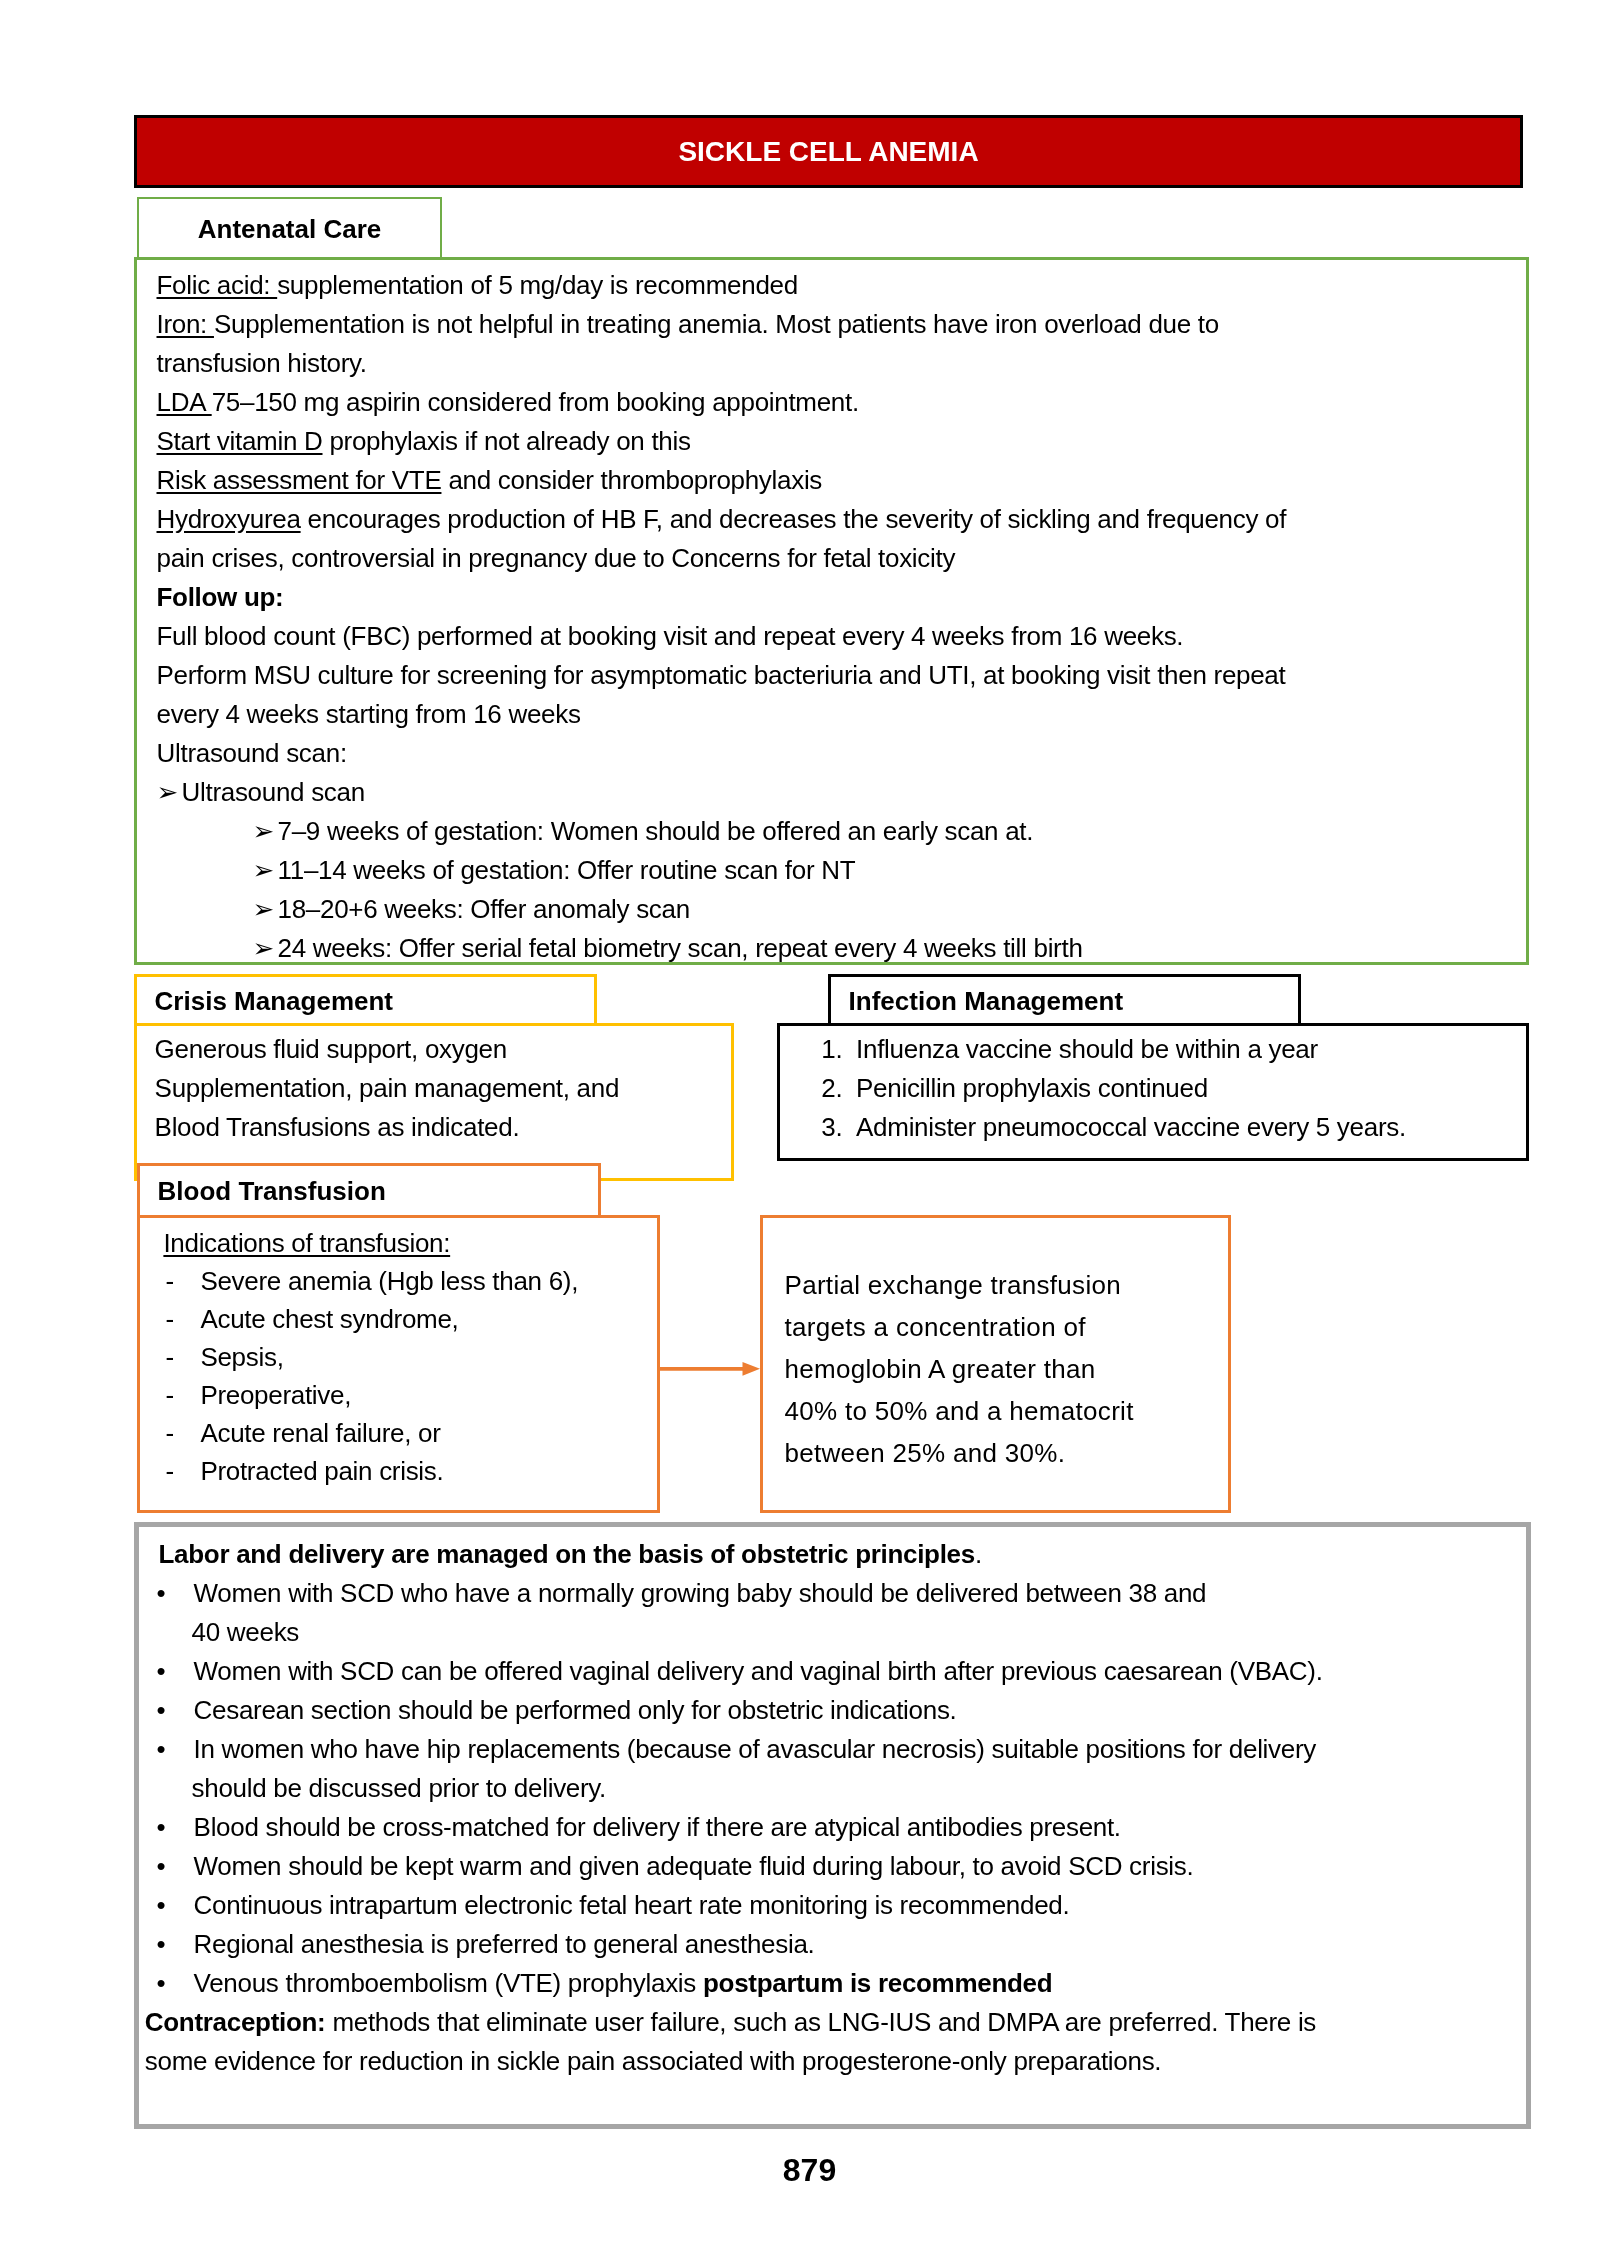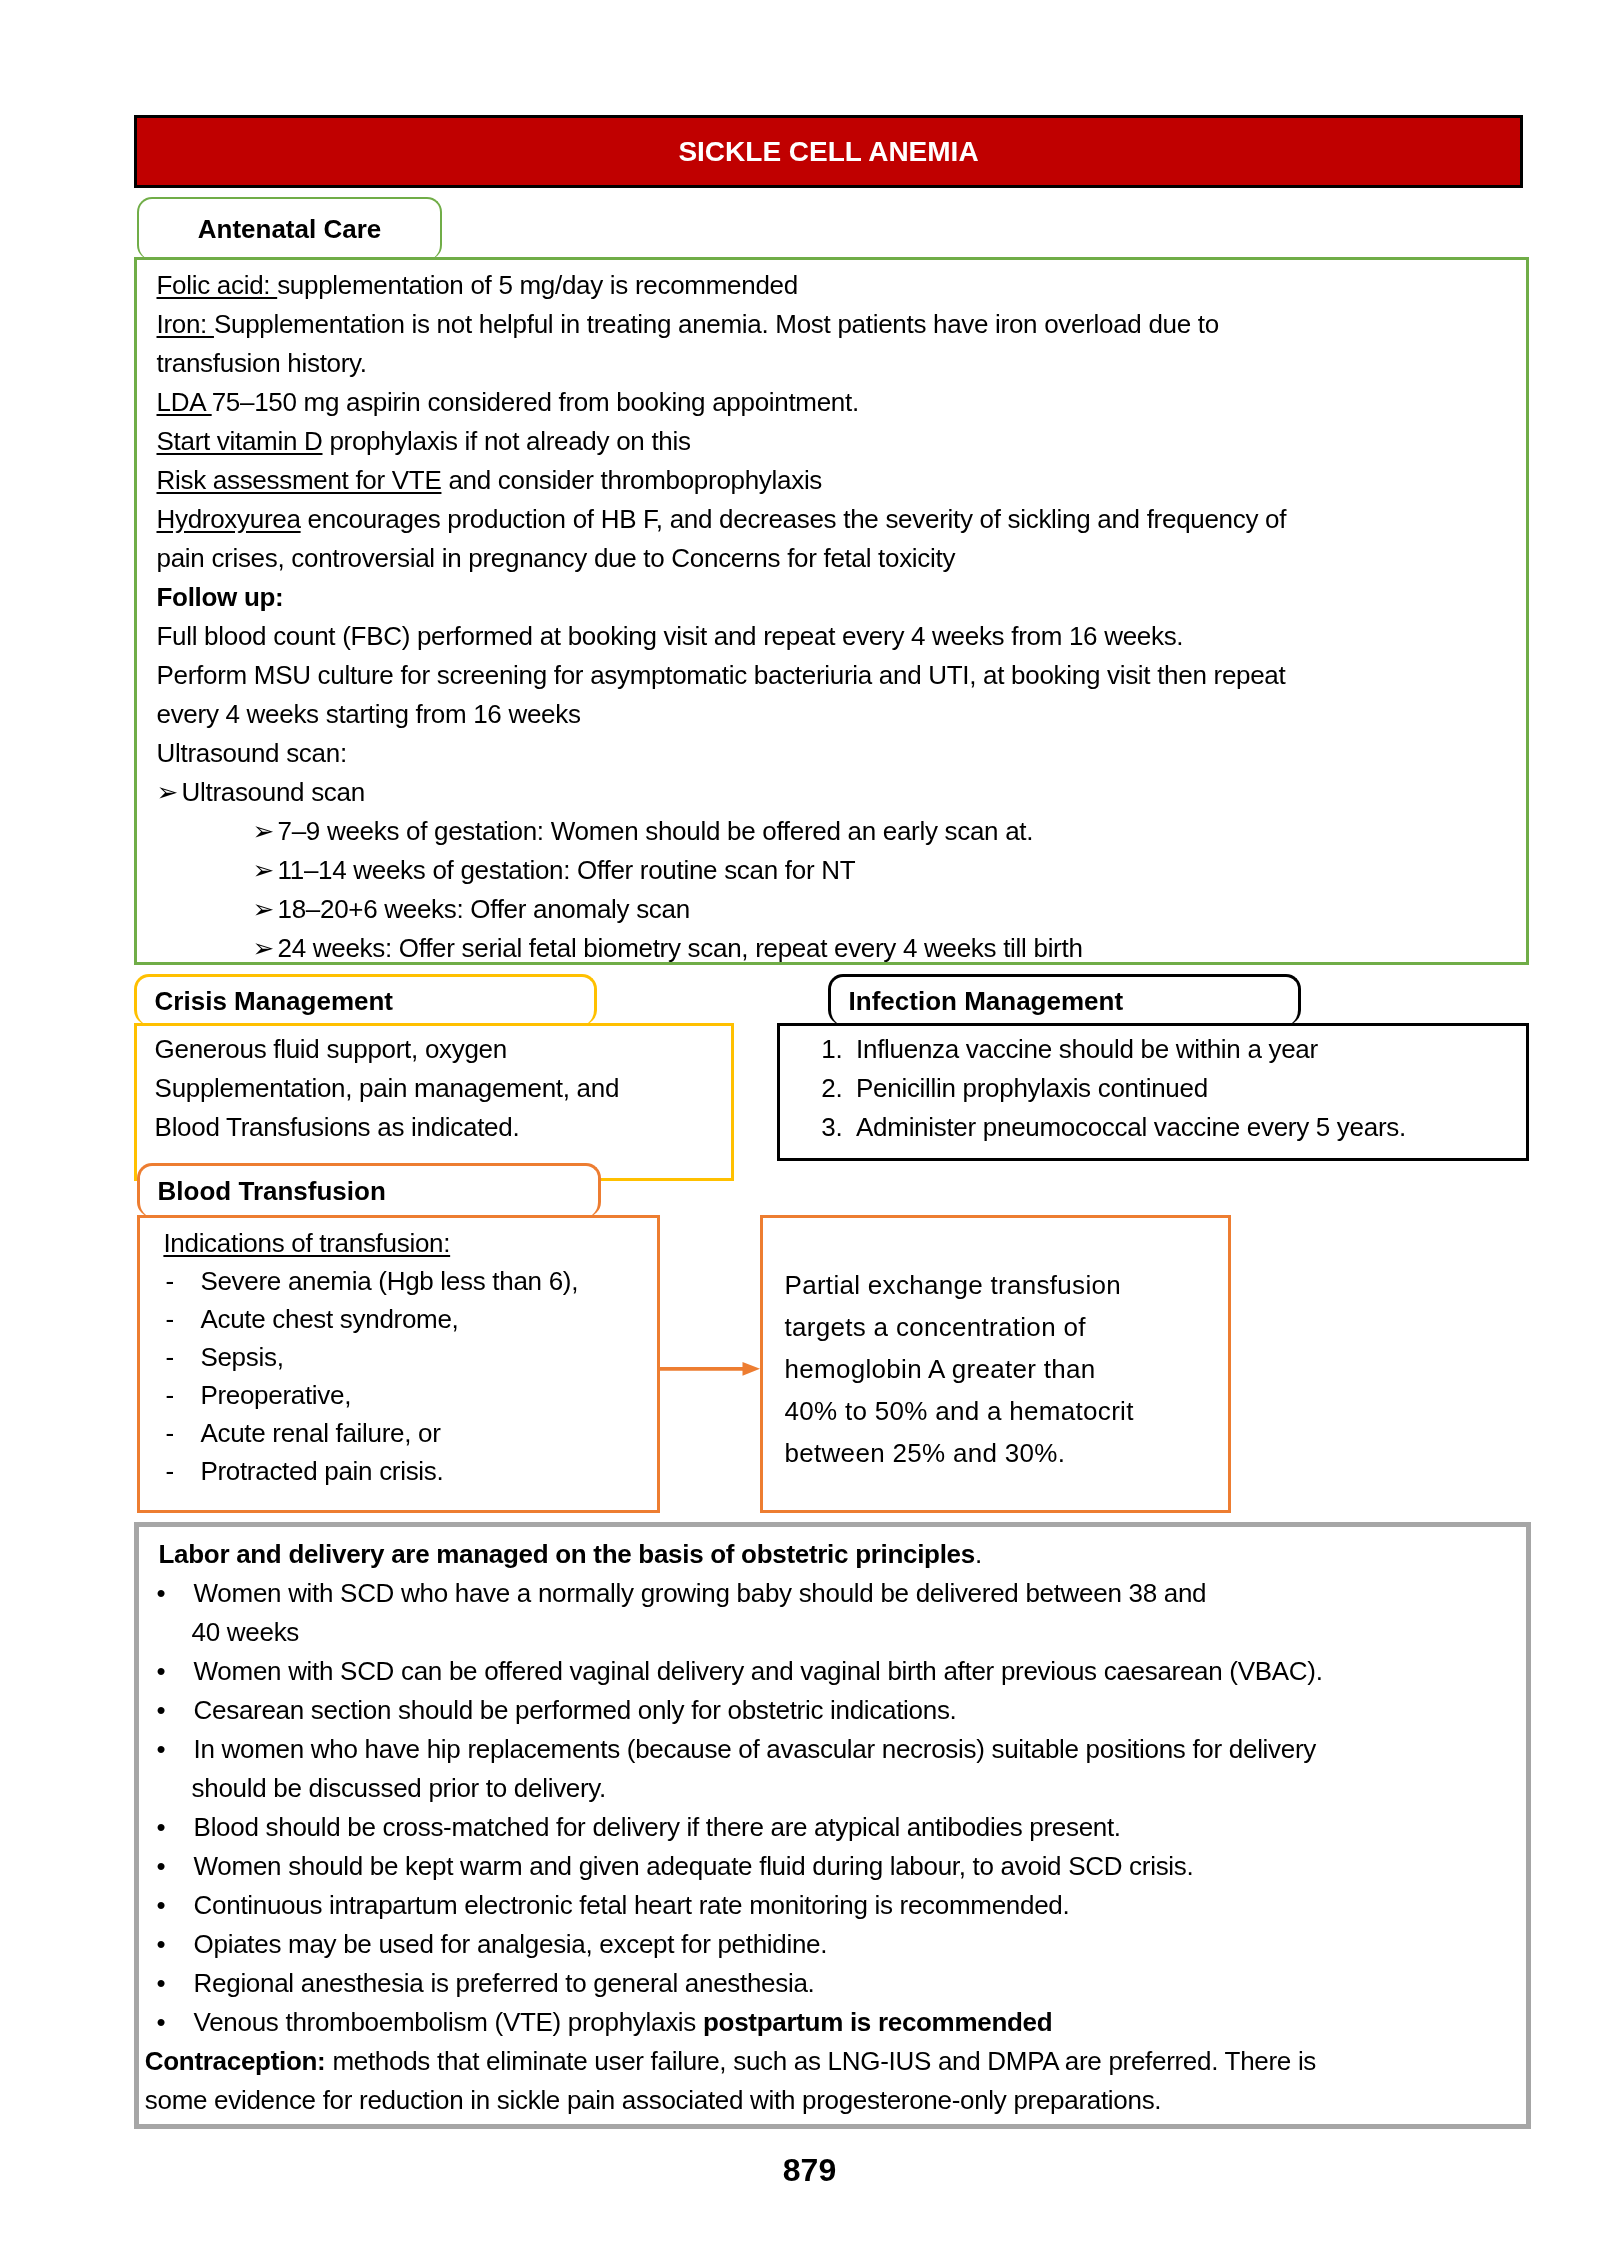--- a/index.html
+++ b/index.html
@@ -5,21 +5,21 @@
   html, body { margin:0; padding:0; background:#ffffff; }
   body { width:1619px; height:2263px; position:relative; overflow:hidden;
          font-family:"Liberation Sans", sans-serif; color:#000; }
   .abs { position:absolute; box-sizing:border-box; }
   .txt { font-family:"Liberation Sans", sans-serif; font-size:26px; line-height:39px; white-space:nowrap; letter-spacing:-0.3px; }
   .u { text-decoration:underline; text-underline-offset:2.9px; }
   .b { font-weight:bold; }
 
   #title-bar { left:134px; top:115px; width:1389px; height:73px; background:#c00000; border:3.9px solid #000;
                color:#fff; font-weight:bold; font-size:28px; display:flex; align-items:center; justify-content:center;text-align:right; }
-  .tab { font-weight:bold; font-size:26px; display:flex; align-items:center; background:#fff;border-radius:15px; }
+  .tab { font-weight:bold; font-size:26px; display:flex; align-items:center; background:#fff; }
   #antenatal-tab { left:137px; top:197px; width:305px; height:63px; border:2.9px solid #70ad47; border-bottom:none; justify-content:center; }
   #antenatal-body { left:134px; top:257px; width:1395px; height:708px; border:3.4px solid #70ad47; padding:5.9px 0 0 19.5px; }
 
   #crisis-tab { left:134px; top:974px; width:463px; height:51px; border:3.4px solid #ffc000; border-bottom:none; padding-left:17.6px; }
   #crisis-body { left:134px; top:1023px; width:600px; height:158px; border:3.4px solid #ffc000; padding:3.9px 0 0 17.6px; }
 
   #infection-tab { left:780px; top:974px; width:473px; height:51px; border:3.4px solid #000; border-bottom:none; padding-left:17.6px;margin-left:48px; }
   #infection-body { left:777px; top:1023px; width:752px; height:138px; border:3.4px solid #000; padding:3.9px 0 0 23.4px; }
 
   #blood-tab { left:137px; top:1163px; width:464px; height:54px; border:3.4px solid #ed7d31; border-bottom:none; padding-left:17.6px; }
@@ -131,21 +131,20 @@
   <div id="delivery-bullets">
       <div class="dot-item"><span class="dot">•</span><span>Women with SCD who have a normally growing baby should be delivered between 38 and</span></div>
       <div class="cont"><span>40 weeks</span></div>
       <div class="dot-item"><span class="dot">•</span><span>Women with SCD can be offered vaginal delivery and vaginal birth after previous caesarean (VBAC).</span></div>
       <div class="dot-item"><span class="dot">•</span><span>Cesarean  section should  be performed only for obstetric indications.</span></div>
       <div class="dot-item"><span class="dot">•</span><span>In women who have hip replacements (because of avascular necrosis) suitable positions for delivery</span></div>
       <div class="cont"><span>should be discussed prior to delivery.</span></div>
       <div class="dot-item"><span class="dot">•</span><span>Blood should be cross-matched for delivery if there are atypical antibodies present.</span></div>
       <div class="dot-item"><span class="dot">•</span><span>Women should be kept warm and given adequate fluid during labour, to avoid SCD crisis.</span></div>
       <div class="dot-item"><span class="dot">•</span><span>Continuous intrapartum electronic fetal heart rate monitoring is recommended.</span></div>
-      <div class="dot-item"><span class="dot">•</span><span>Opiates may be used for analgesia, except for pethidine.</span></div>
       <div class="dot-item"><span class="dot">•</span><span>Regional anesthesia is preferred  to general anesthesia.</span></div>
     </div>
   <div class="dot-item"><span class="dot">•</span><span>Venous thromboembolism (VTE)  prophylaxis </span><span class="b">postpartum is recommended</span></div>
   <div style="margin-left:-9.8px;"><span class="b">Contraception:</span><span> methods that eliminate user failure, such as LNG-IUS and DMPA are preferred. There is</span></div>
   <div style="margin-left:-9.8px;">some evidence for reduction in sickle pain associated with progesterone-only preparations.</div>
 </div>
 
 <div id="page-number" class="abs">879</div>
 
 

